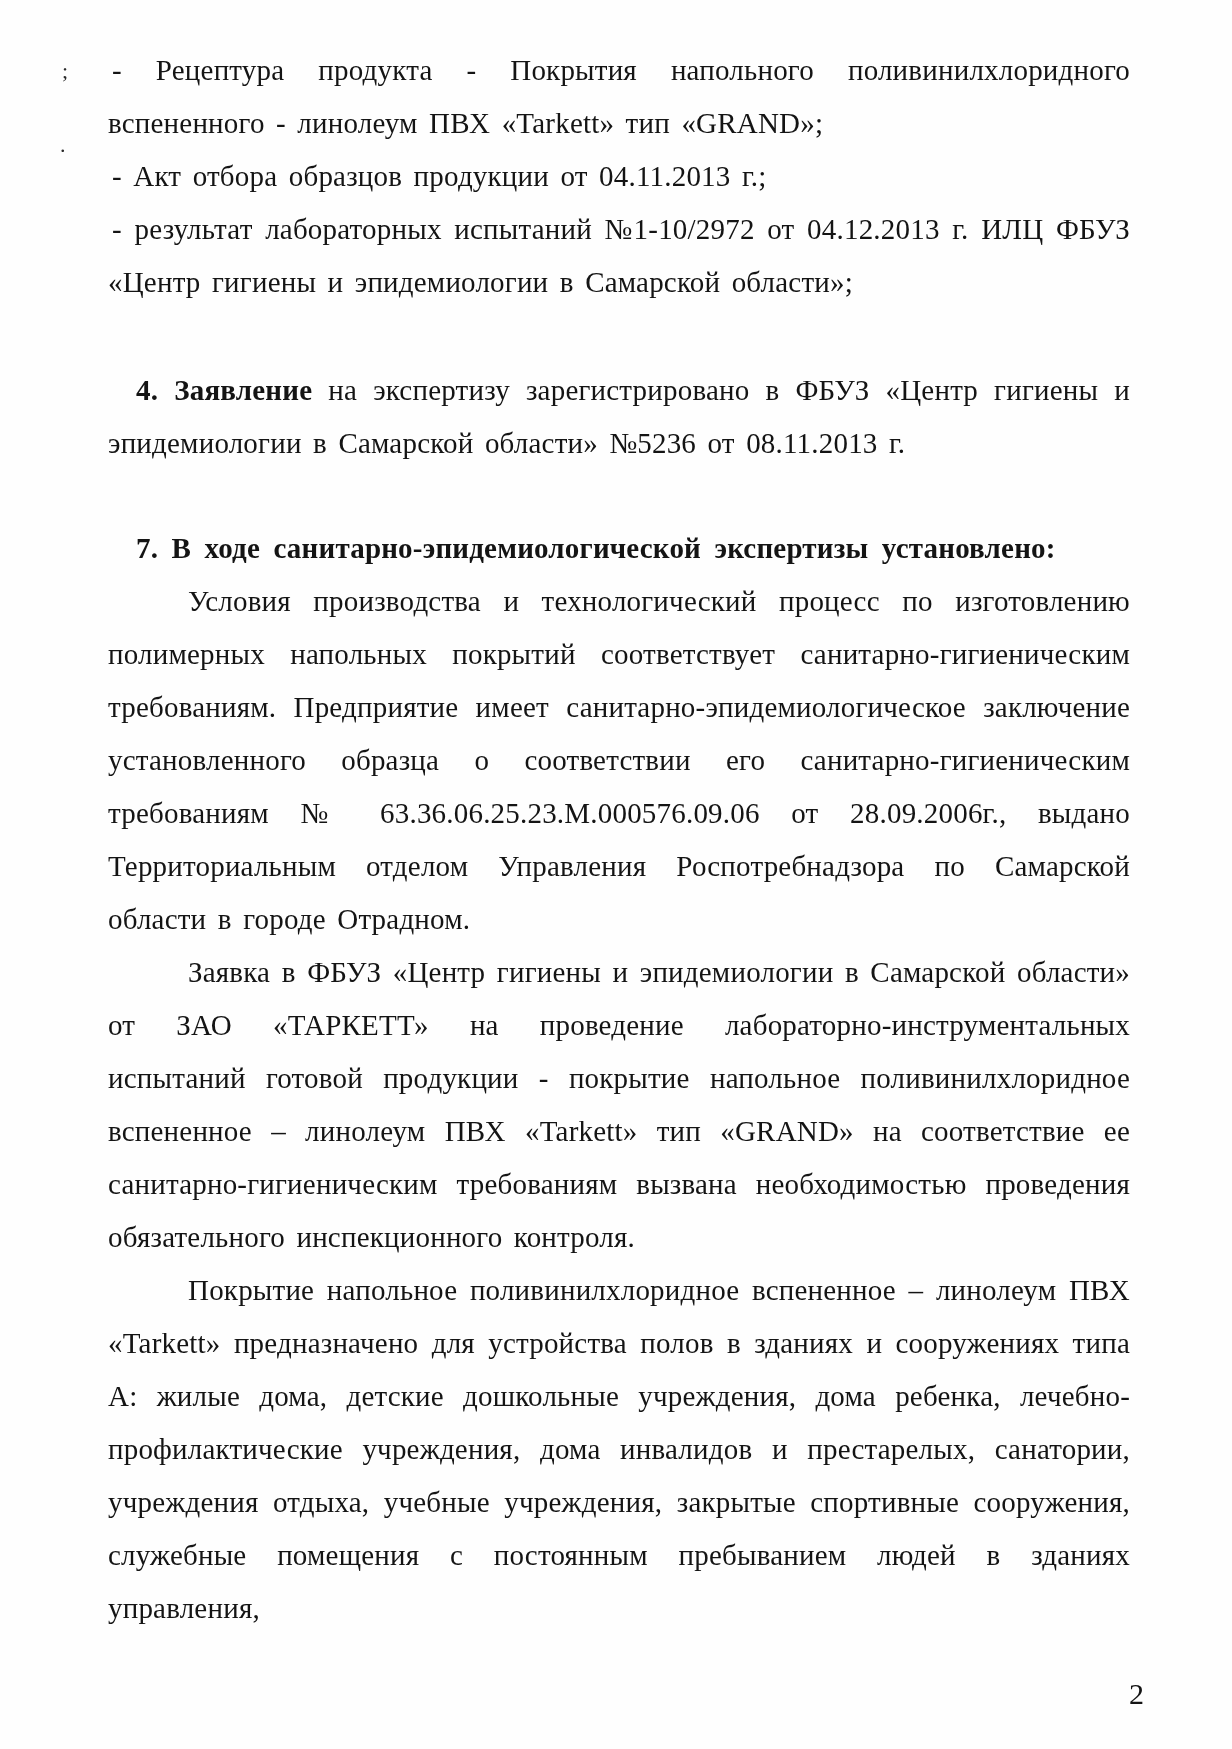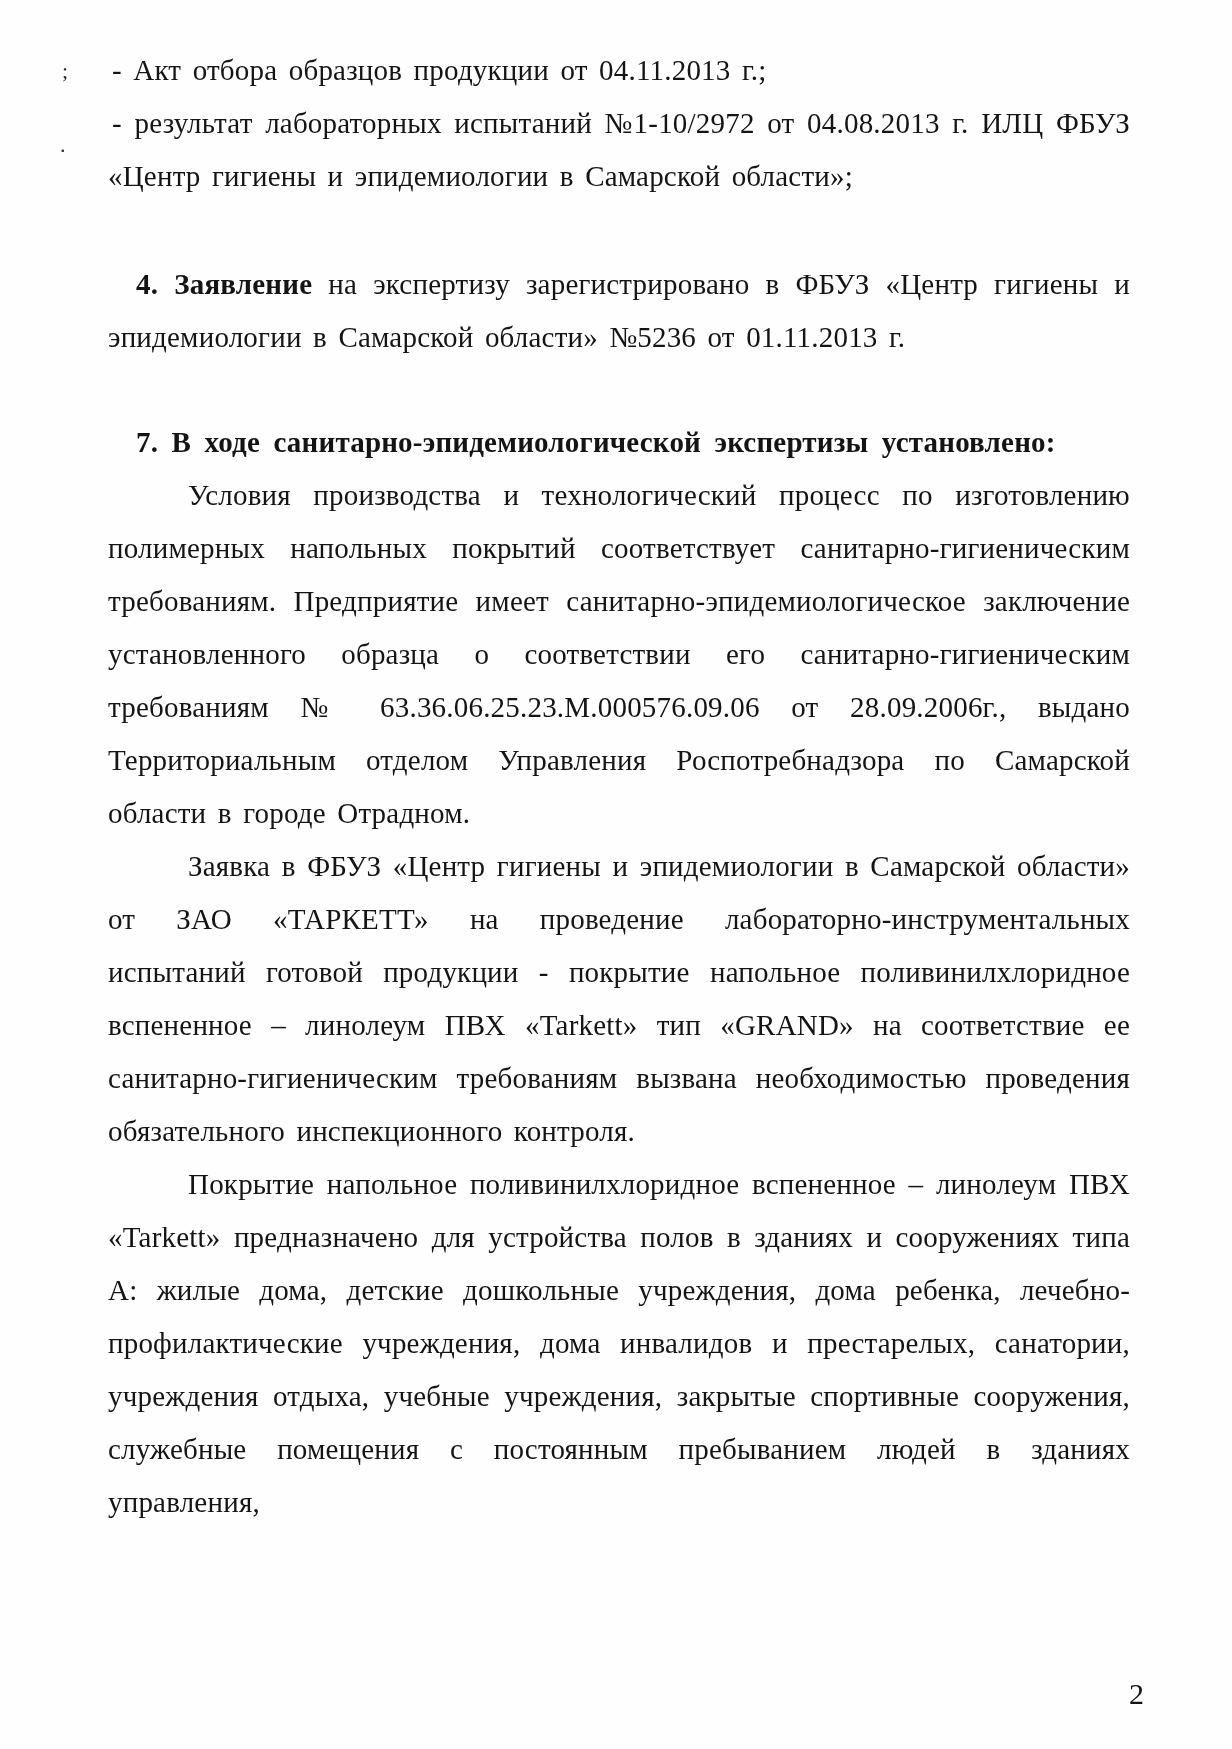--- a/index.html
+++ b/index.html
@@ -62,27 +62,28 @@
 </head>
 <body>
 
 <div class="page">
 
   <span class="margin-mark mark-1">;</span>
   <span class="margin-mark mark-2">.</span>
 
   <div class="content">
 
+    <p class="para p-list"><span>- Рецептура продукта - Покрытия напольного поливинилхлоридного  вспененного  - линолеум ПВХ «Tarkett» тип «GRAND»;</span></p>
 
     <p class="para p-list"><span>- Акт отбора образцов  продукции от 04.11.2013 г.;</span></p>
 
-    <p class="para p-list"><span>- результат  лабораторных испытаний  №1-10/2972  от 04.08.2013 г.  ИЛЦ ФБУЗ «Центр гигиены и эпидемиологии в Самарской области»;</span></p>
+    <p class="para p-list"><span>- результат  лабораторных испытаний  №1-10/2972  от 04.12.2013 г.  ИЛЦ ФБУЗ «Центр гигиены и эпидемиологии в Самарской области»;</span></p>
 
 
-    <p class="para p-clause"><b>4. Заявление</b><span> на экспертизу зарегистрировано в ФБУЗ «Центр гигиены и эпидемиологии в Самарской области»  №5236 от 01.11.2013 г.</span></p>
+    <p class="para p-clause"><b>4. Заявление</b><span> на экспертизу зарегистрировано в ФБУЗ «Центр гигиены и эпидемиологии в Самарской области»  №5236 от 08.11.2013 г.</span></p>
 
     <p class="para p-heading"><b>7.  В ходе санитарно-эпидемиологической экспертизы установлено:</b></p>
 
 
     <p class="para p-body"><span>Условия производства и технологический процесс по изготовлению полимерных напольных покрытий  соответствует санитарно-гигиеническим требованиям. Предприятие имеет санитарно-эпидемиологическое заключение установленного образца о соответствии его санитарно-гигиеническим требованиям № 63.36.06.25.23.М.000576.09.06 от 28.09.2006г., выдано Территориальным отделом Управления Роспотребнадзора по Самарской области в городе Отрадном.</span></p>
 
     <p class="para p-body"><span>Заявка в  ФБУЗ «Центр гигиены и эпидемиологии в Самарской области» от ЗАО «ТАРКЕТТ» на проведение лабораторно-инструментальных испытаний готовой продукции  - покрытие  напольное поливинилхлоридное вспененное – линолеум ПВХ «Tarkett» тип «GRAND» на соответствие ее санитарно-гигиеническим требованиям вызвана необходимостью проведения обязательного инспекционного контроля.</span></p>
 
     <p class="para p-body"><span>Покрытие напольное поливинилхлоридное  вспененное  – линолеум ПВХ «Tarkett» предназначено для  устройства полов  в  зданиях и сооружениях типа А: жилые дома, детские дошкольные учреждения, дома ребенка, лечебно-профилактические учреждения, дома инвалидов и престарелых, санатории, учреждения отдыха, учебные учреждения, закрытые спортивные сооружения, служебные помещения с постоянным пребыванием людей в зданиях управления,</span></p>
 

